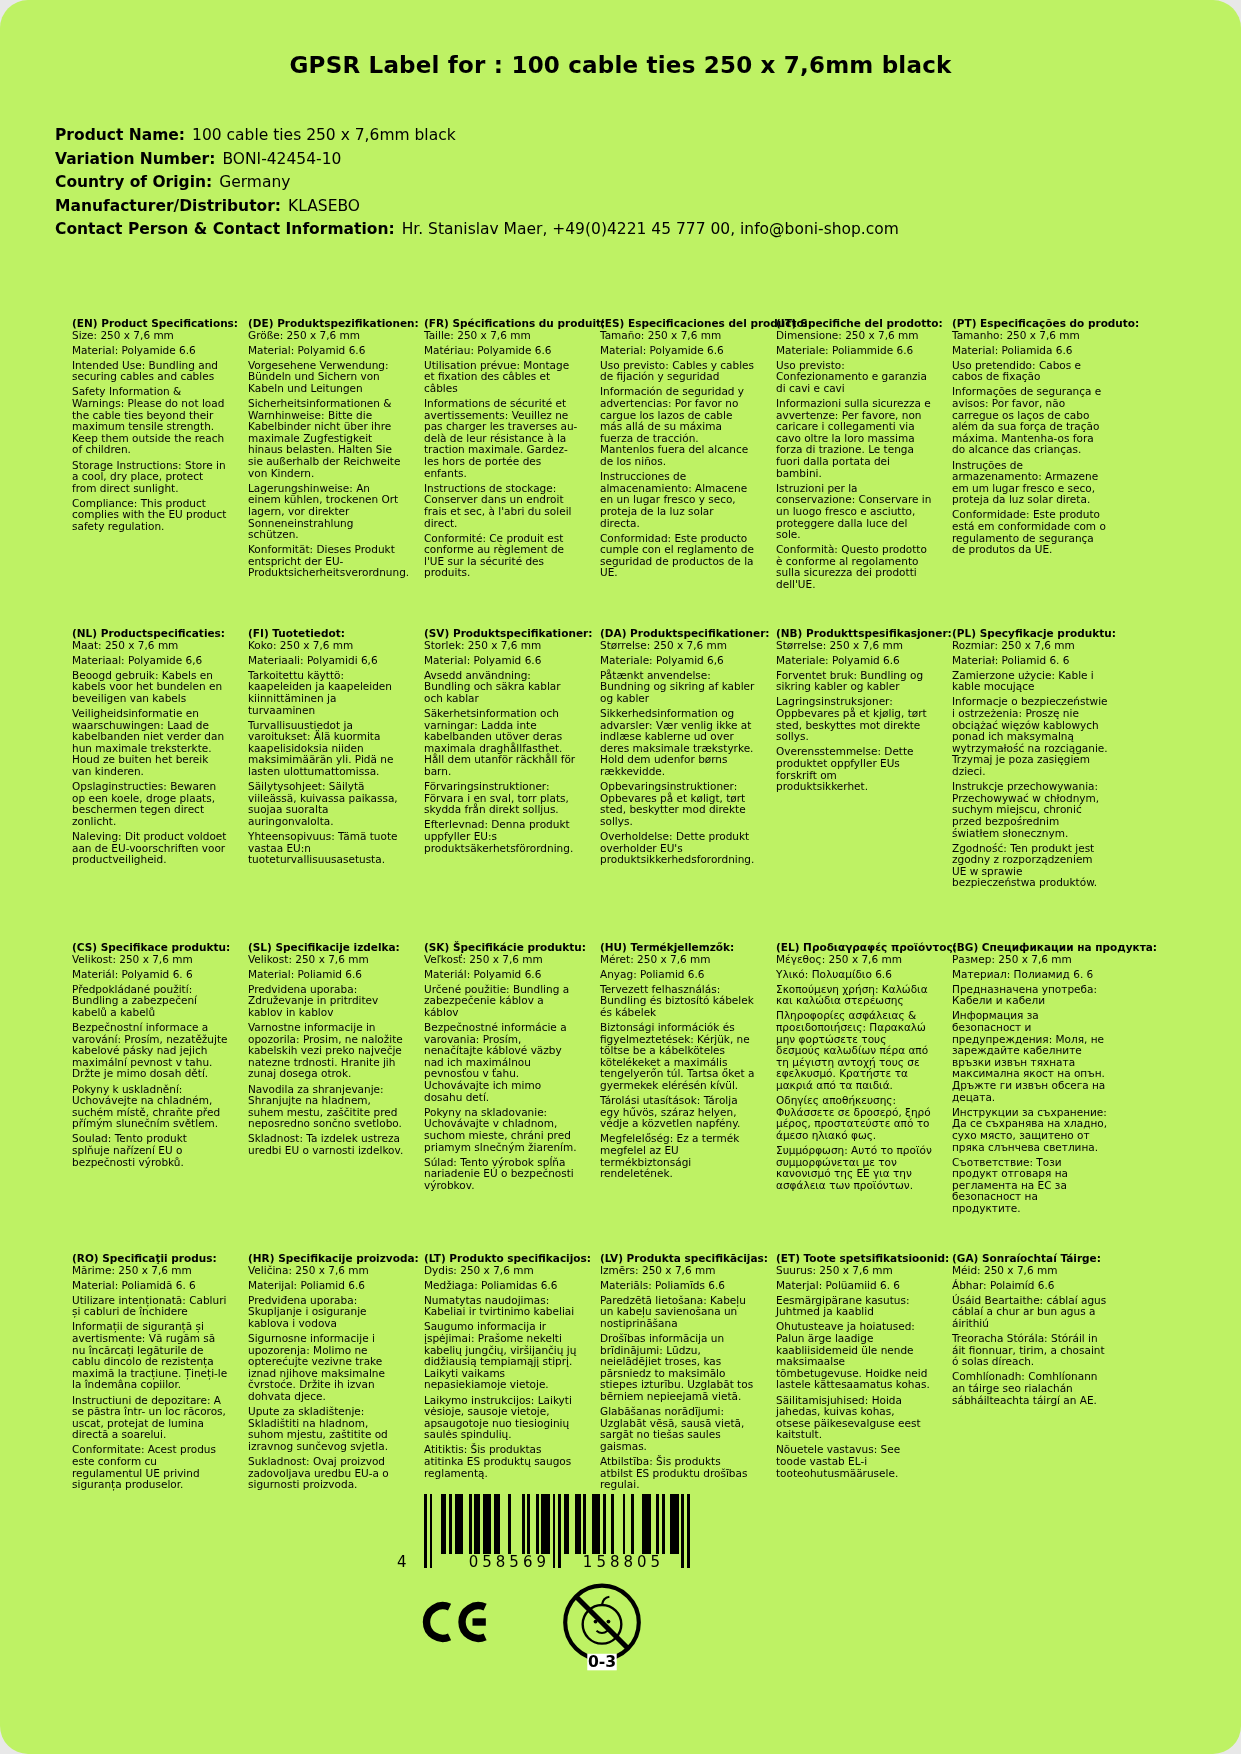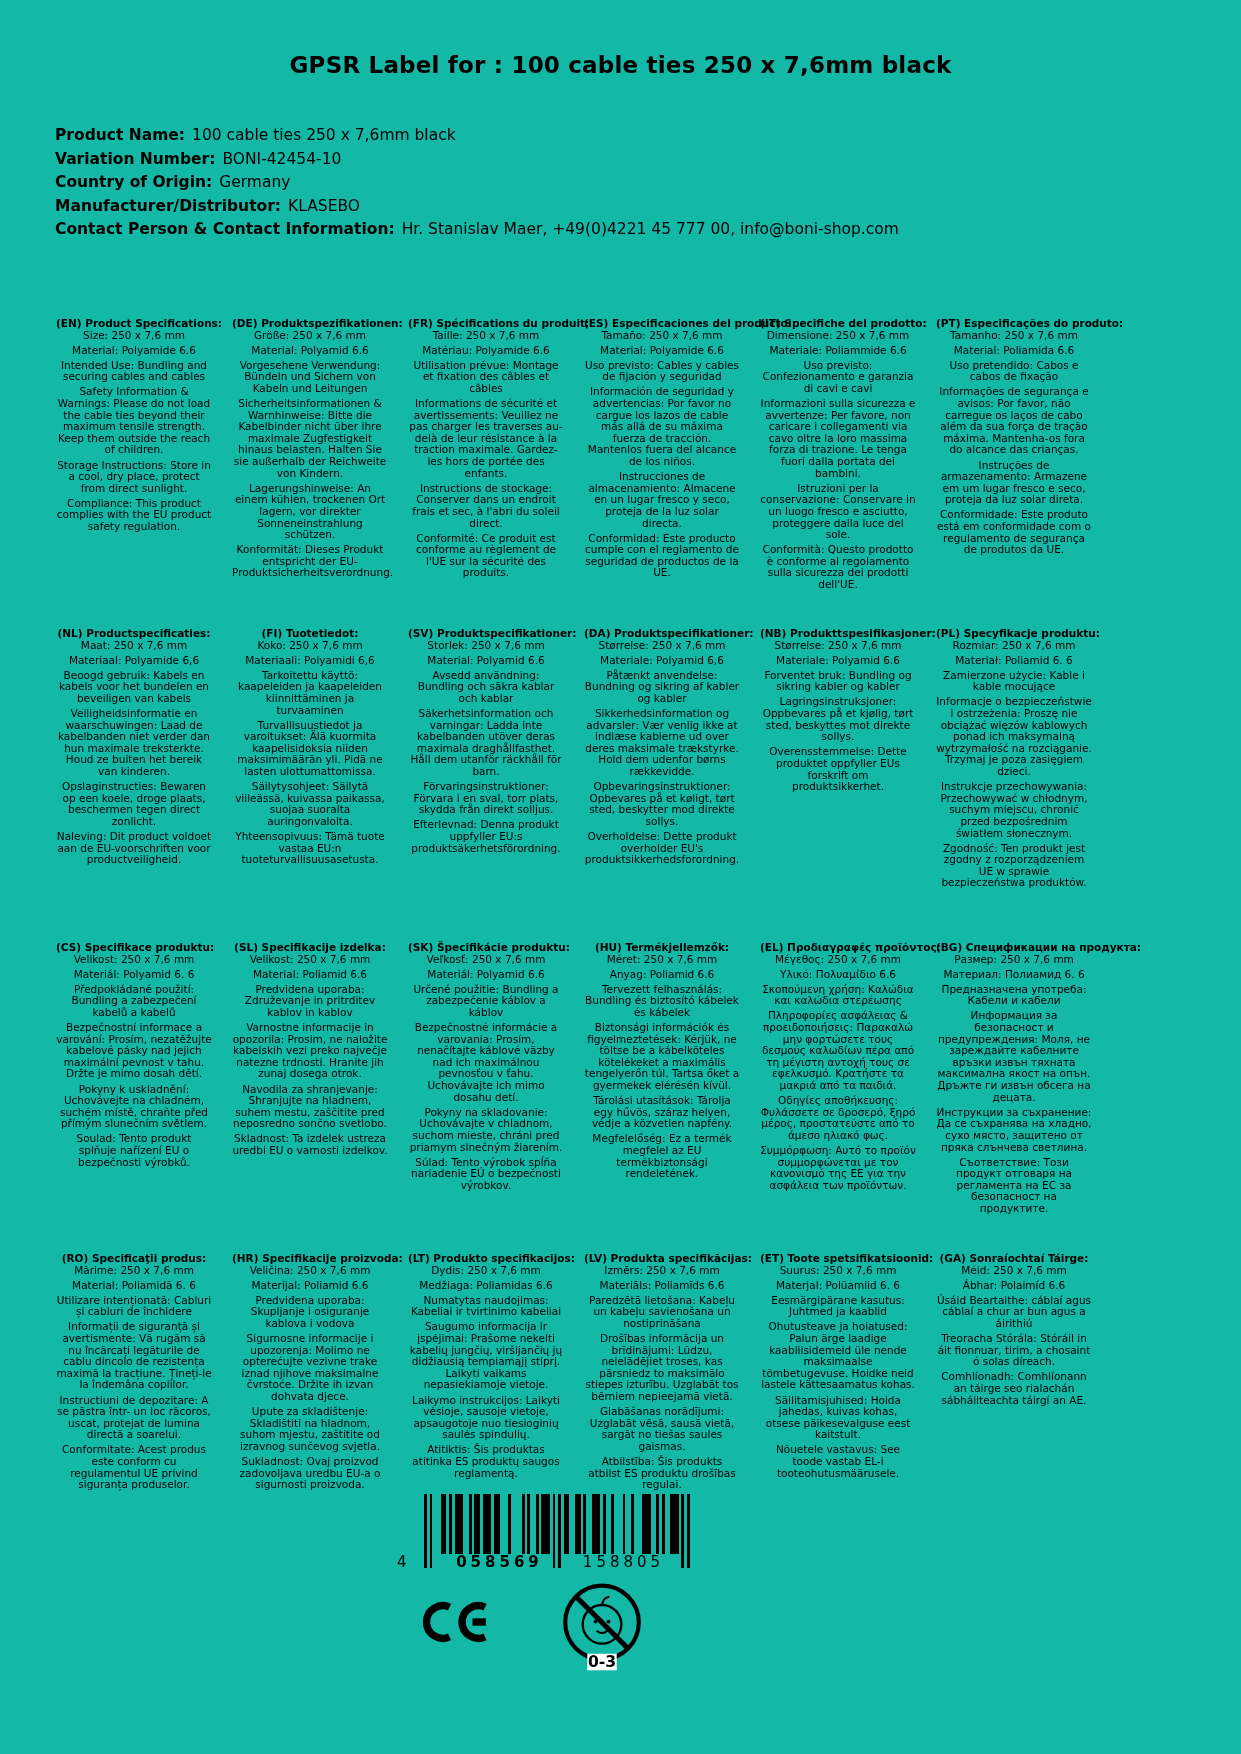--- a/index.html
+++ b/index.html
@@ -1,38 +1,38 @@
 <!DOCTYPE html>
 <html><head>
 <meta charset="utf-8">
 <style>
   html,body{margin:0;padding:0;background:#e8e8e8;}
-  .page{position:relative;width:1241px;height:1754px;background:#14b8a6;color:#000;
-        font-family:"DejaVu Sans","Liberation Sans",sans-serif;overflow:hidden;}
+  .page{position:relative;width:1241px;height:1754px;background:#bef264;color:#000;
+        font-family:"DejaVu Sans","Liberation Sans",sans-serif;overflow:hidden;border-radius:28px;}
   .title{position:absolute;top:52px;left:0;width:100%;text-align:center;
          font-size:23px;font-weight:bold;margin:0;letter-spacing:.2px;}
   .info{position:absolute;left:55px;top:124px;font-size:15.5px;line-height:23.5px;}
   .info-row{white-space:nowrap;}
   .info-label{font-weight:bold;}
   .info-value{margin-left:7px;}
-  .grid{position:absolute;left:56px;top:318px;display:grid;
+  .grid{position:absolute;left:72px;top:318px;display:grid;
         grid-template-columns:repeat(6,176px);
-        grid-template-rows:310px 314px 311px auto;text-align:center;}
+        grid-template-rows:310px 314px 311px auto;}
   .block{padding-right:20px;font-size:10.5px;line-height:11.6px;}
   .hdr{font-weight:bold;white-space:nowrap;margin:0;}
   .block p{margin:0 0 3.5px 0;}
   
   .barcode-wrap{position:absolute;left:424px;top:1494px;width:266px;height:92px;}
   .bars{display:flex;align-items:flex-start;height:76px;}
   .module{width:2.8px;height:60px;}
   .module.on{background:#000;}
   .module.guard{height:74px;}
   .bc-digits span{position:absolute;top:59px;font-size:15px;letter-spacing:4px;background:transparent;}
   .d-first{left:-27px;letter-spacing:0;}
-  .d-left{left:17px;width:117px;text-align:center;font-weight:bold;}
+  .d-left{left:9px;width:117px;text-align:right;}
   .d-right{left:141px;width:117px;text-align:center;}
   .ce{position:absolute;left:417px;top:1592px;}
   .age{position:absolute;left:556px;top:1578px;}
 </style>
 </head>
 <body>
 
 <div class="page">
 
   <h1 class="title">GPSR Label for : 100 cable ties 250 x 7,6mm black</h1>

